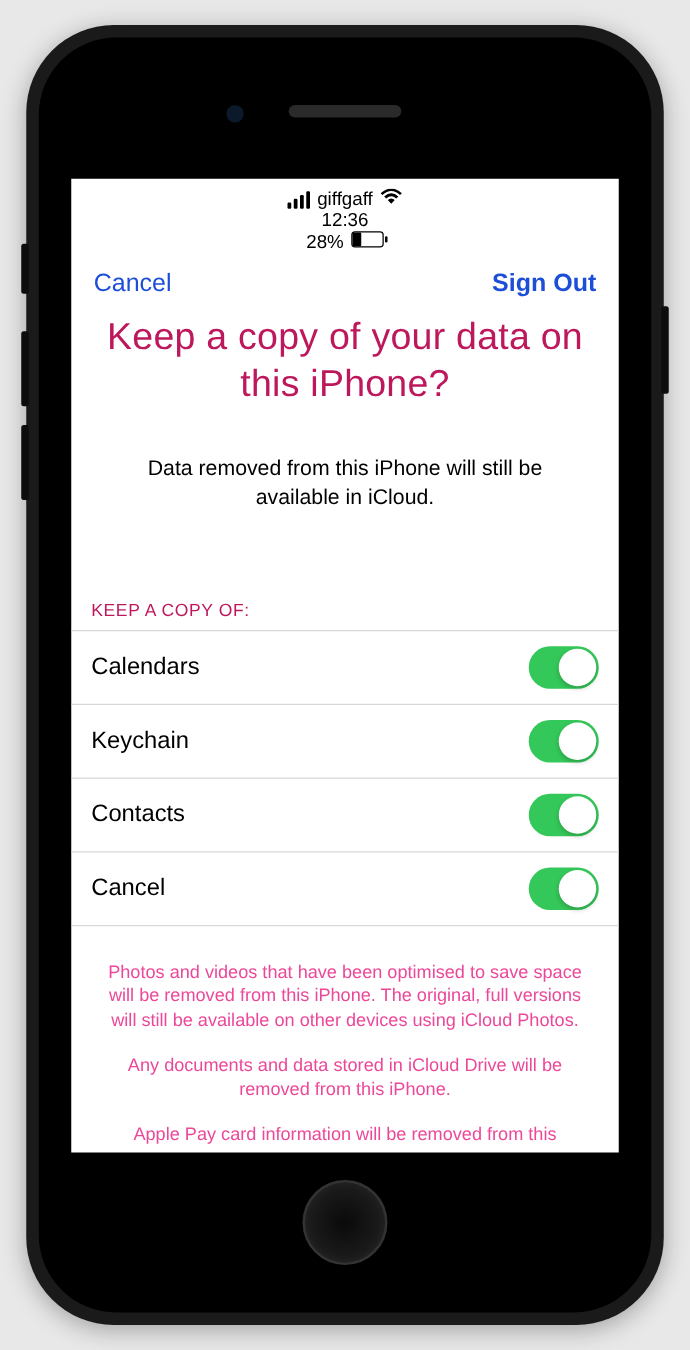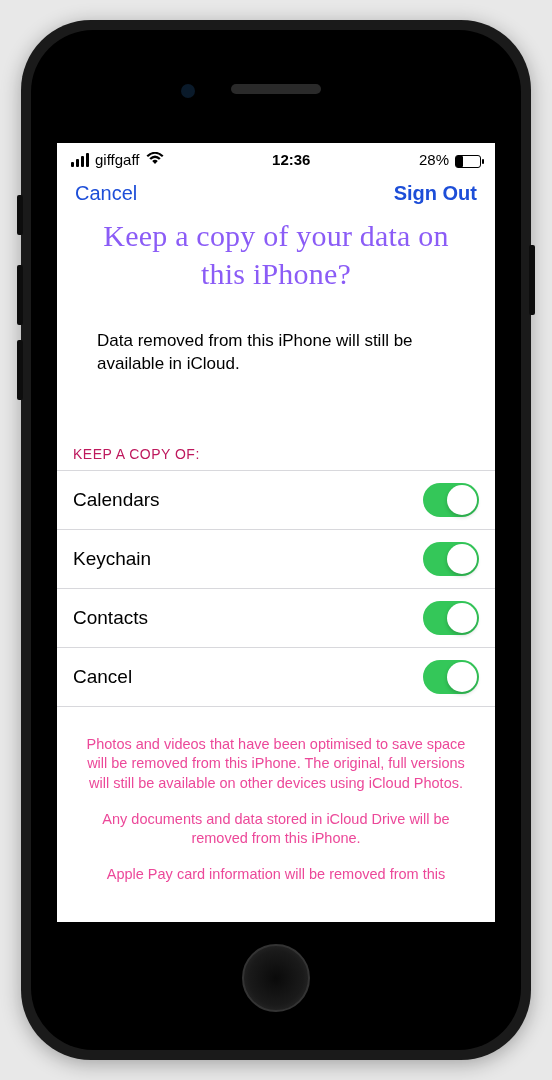--- a/index.html
+++ b/index.html
@@ -86,23 +86,24 @@
 
     
     .status-bar {
       display: flex;
       align-items: center;
       justify-content: space-between;
       padding: 8px 14px 4px;
       font-size: 15px;
       font-weight: 500;
       color: #000;
+      flex-direction: column;
     }
     .status-left { display: flex; align-items: center; gap: 6px; }
-    .status-right { display: flex; align-items: flex-end; gap: 4px; }
+    .status-right { display: flex; align-items: flex-start; gap: 4px; }
     .signal-bars { display: flex; align-items: flex-end; gap: 2px; }
     .signal-bars span { width: 3px; background: #000; border-radius: 1px; }
     .signal-bars span:nth-child(1){height:5px;} .signal-bars span:nth-child(2){height:8px;}
     .signal-bars span:nth-child(3){height:11px;} .signal-bars span:nth-child(4){height:14px;}
     .battery {
       width: 26px; height: 13px; border: 1.5px solid #000; border-radius: 3px;
       position: relative; margin-left: 2px;
     }
     .battery::after { content:''; position:absolute; right:-4px; top:3px; width:2px; height:5px; background:#000; border-radius:1px; }
     .battery-fill { height:100%; width:28%; background:#000; border-radius:1px; }
@@ -114,30 +115,29 @@
       padding: 10px 18px 12px;
     }
     .nav-btn { font-size: 20px; color: #1d4ed8; cursor: pointer; }
     .nav-btn.bold { font-weight: 600; }
 
     
     .title {
       font-size: 30px;
       font-weight: 400;
       text-align: center;
-      color: #8b5cf6;
+      color: #be185d;
       padding: 0 28px;
       line-height: 1.25;
       letter-spacing: 0.2px;
-      font-family: Liberation Serif, serif;
     }
     .subtitle {
       font-size: 17px;
       color: #000;
-      text-align: left;
+      text-align: center;
       padding: 38px 40px 0;
       line-height: 1.35;
     }
     .section-header {
       font-size: 14px;
       color: #be185d;
       letter-spacing: 0.5px;
       padding: 70px 16px 8px;
     }
     .list {
@@ -193,21 +193,21 @@
                 <span></span>
                 <span></span>
             </div>
             <span>giffgaff</span>
             <span>
               <svg width="18" height="13" viewBox="0 0 18 13">
                   <path d="M9 12 L6.2 9 Q9 6.5 11.8 9 Z M3.3 6.2 Q9 1 14.7 6.2 L13 7.8 Q9 4 5 7.8 Z M0.5 3.5 Q9 -4 17.5 3.5 L16 5 Q9 -1.5 2 5 Z" fill="#000"></path>
                 </svg>
             </span>
           </div>
-          <span style="font-weight:700;">12:36</span>
+          <span style="font-weight:400;">12:36</span>
           <div class="status-right">
             <span>28%</span>
             <div class="battery">
                 <div class="battery-fill"></div>
               </div>
           </div>
         </div>
 
         <div class="nav-bar">
           <span class="nav-btn">Cancel</span>

